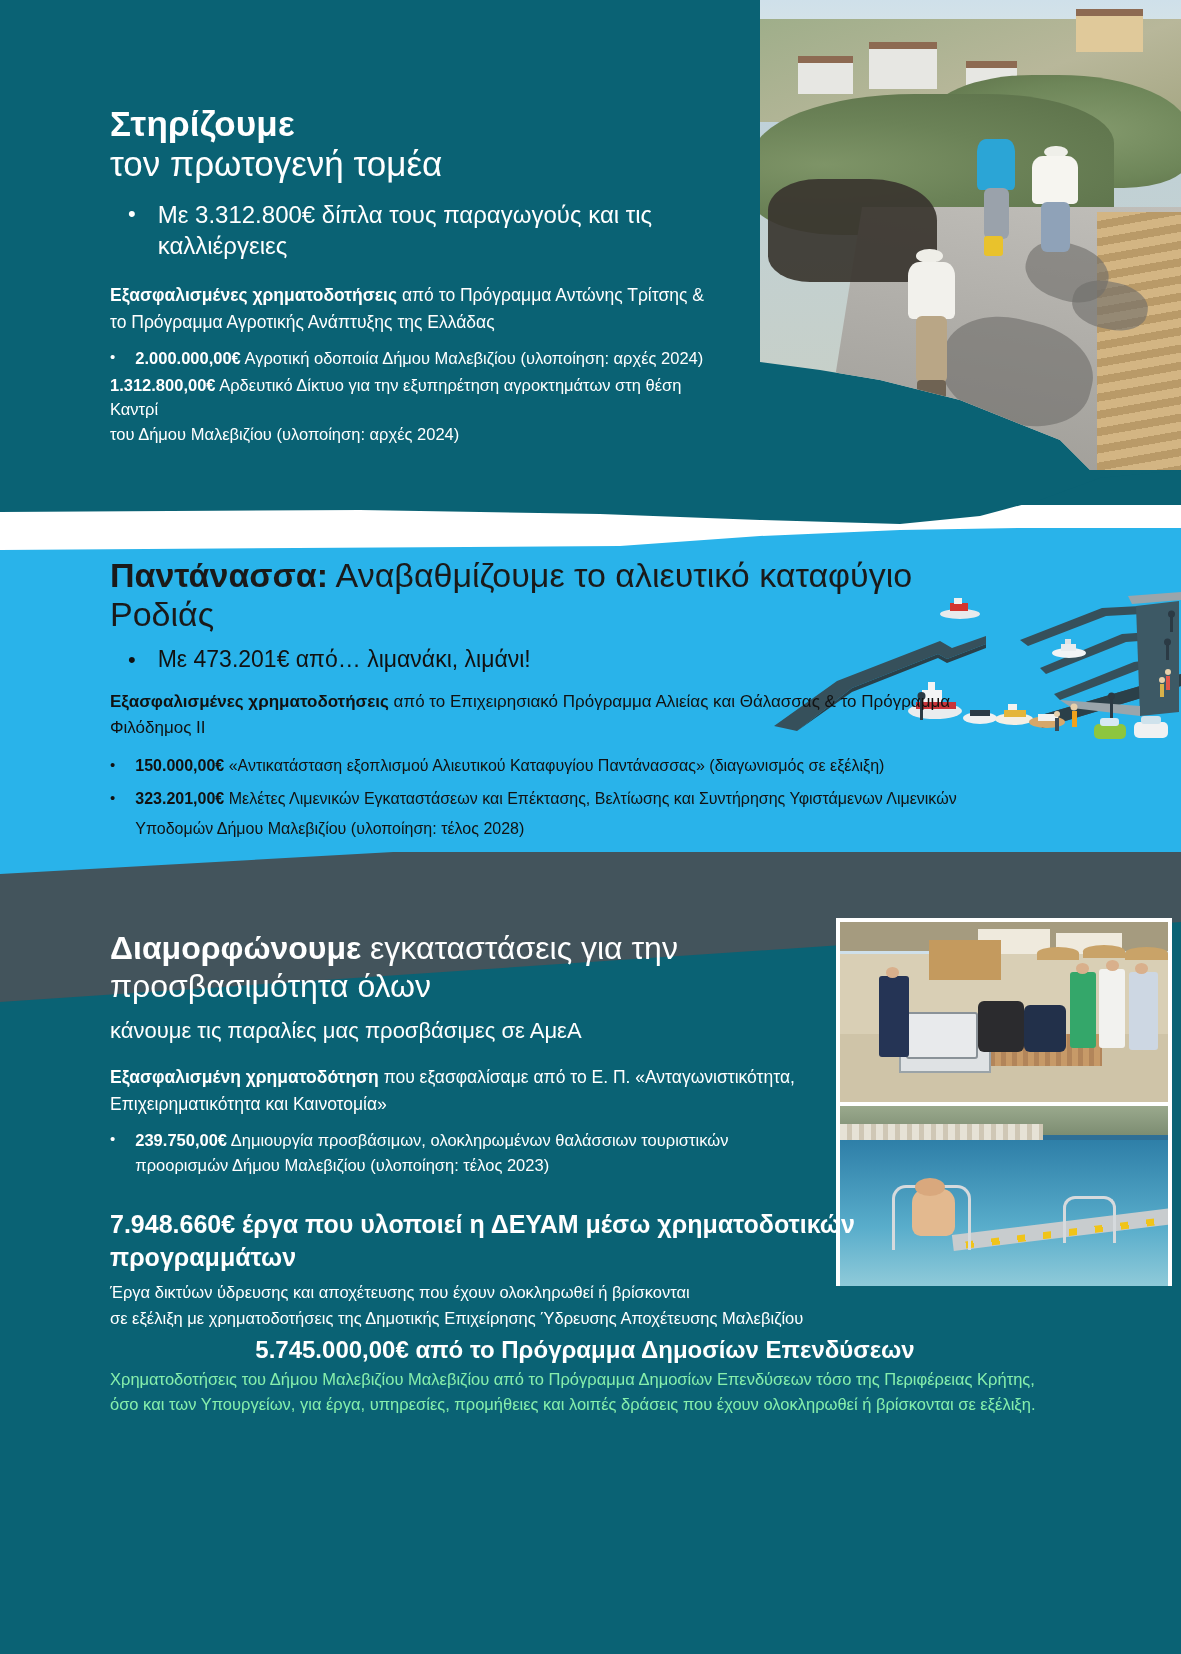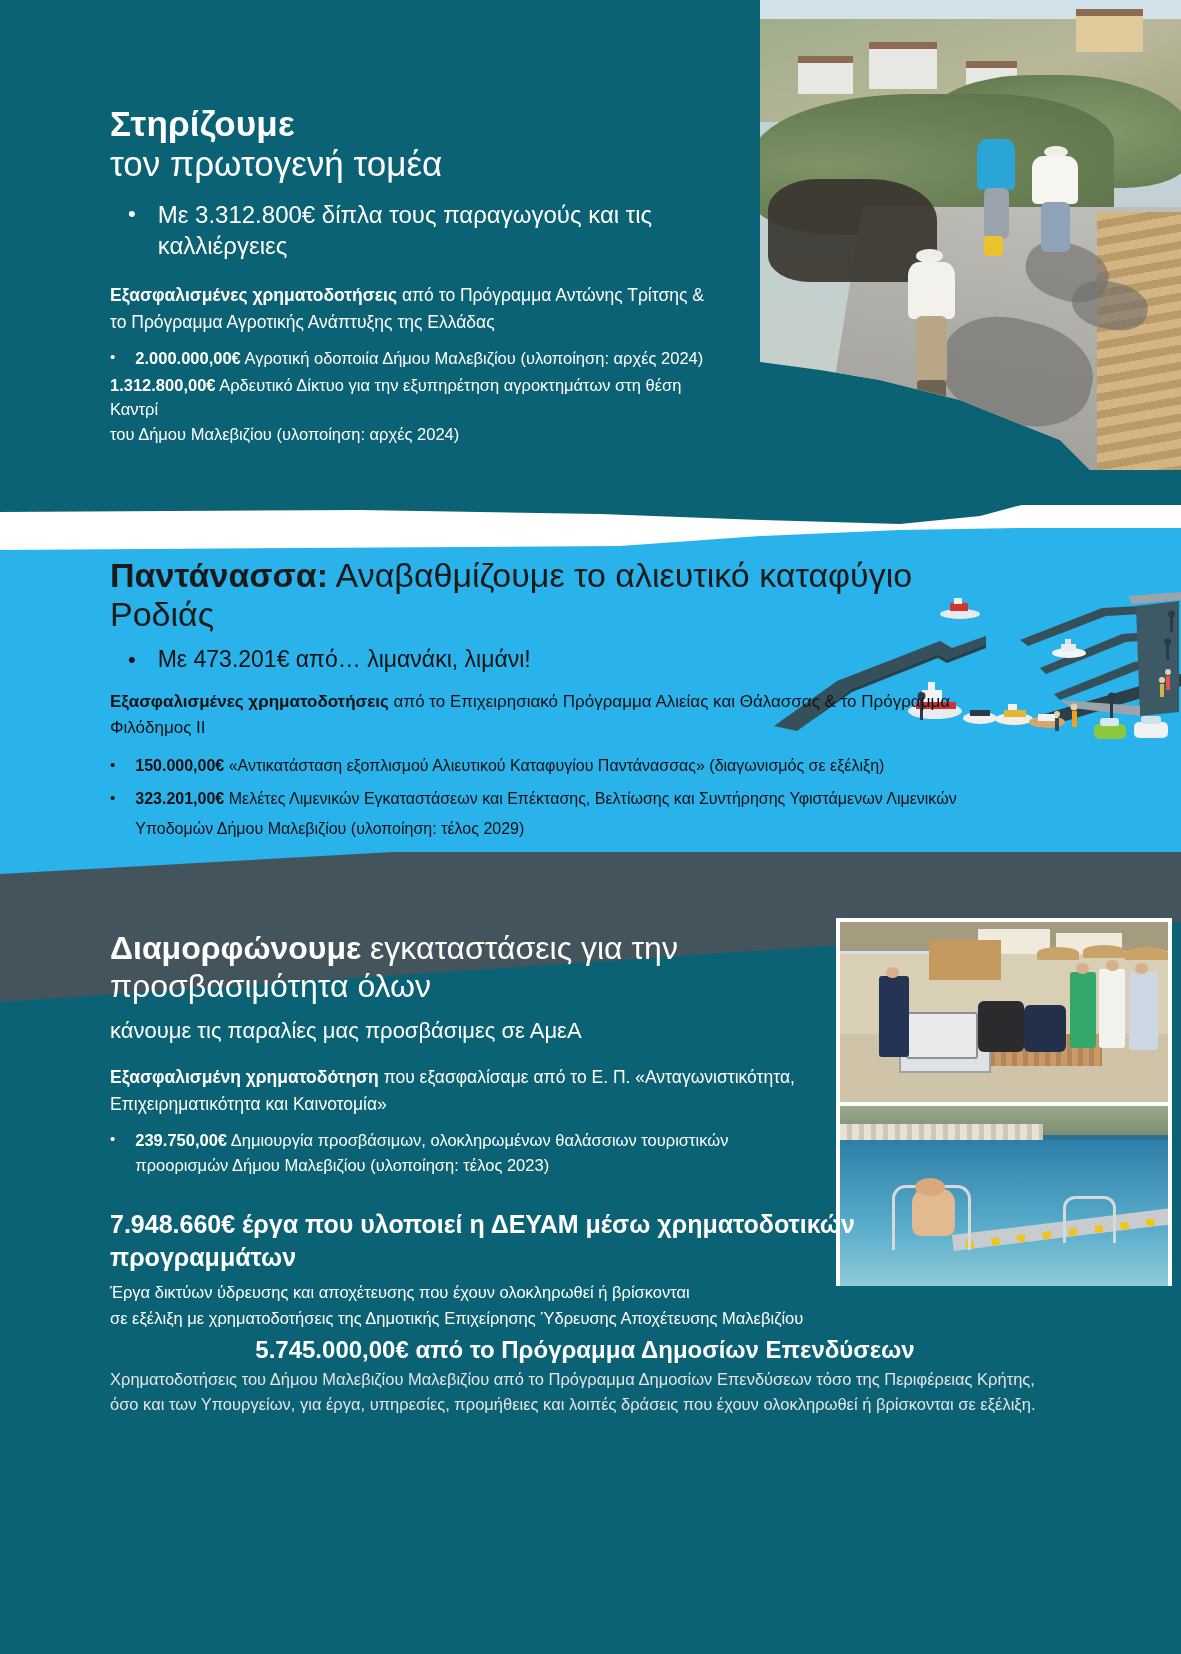--- a/index.html
+++ b/index.html
@@ -276,21 +276,21 @@
   #s3 .title-row .light { font-weight: 300; }
   #s3 .subhead { color:#fff; font-size: 22px; font-weight: 400; margin-top: 12px; margin-bottom: 20px; }
   #s3 .sub-list li { font-size: 16.5px; line-height: 1.5; }
 
   #s4 { left: 110px; top: 1208px; width: 800px; }
   #s4 .big { color:#fff; font-size: 25px; font-weight: 700; line-height: 1.32; }
   #s4 .note { color:#fff; font-size: 16.5px; line-height: 1.55; margin-top: 6px; }
 
   #s5 { left: 110px; top: 1334px; width: 950px; }
   #s5 .big { color:#fff; font-size: 24px; font-weight: 700; line-height: 1.3; text-align: center; }
-  #s5 .note { color:#e5e5e5; font-size: 16.5px; line-height: 1.52; margin-top: 2px; }
+  #s5 .note { color:#86efac; font-size: 16.5px; line-height: 1.52; margin-top: 2px; }
 </style>
 </head>
 <body>
 
 <div class="page">
 
   <div class="wave-white"></div>
 
   <div class="sec1"></div>
 
@@ -443,21 +443,21 @@
       <b>Εξασφαλισμένες χρηματοδοτήσεις</b><span> από το Επιχειρησιακό Πρόγραμμα Αλιείας και Θάλασσας  &amp; το Πρόγραμμα Φιλόδημος ΙΙ</span>
     </div>
 
     <ul class="sub-list">
       <li>
         <span class="dot">•</span>
         <span><b>150.000,00€</b><span> «Αντικατάσταση εξοπλισμού Αλιευτικού Καταφυγίου Παντάνασσας» (διαγωνισμός σε εξέλιξη)</span></span>
       </li>
       <li>
         <span class="dot">•</span>
-        <span><b>323.201,00€</b><span> Μελέτες Λιμενικών Εγκαταστάσεων και Επέκτασης, Βελτίωσης και Συντήρησης Υφιστάμενων Λιμενικών Υποδομών Δήμου Μαλεβιζίου (υλοποίηση: τέλος 2029)</span></span>
+        <span><b>323.201,00€</b><span> Μελέτες Λιμενικών Εγκαταστάσεων και Επέκτασης, Βελτίωσης και Συντήρησης Υφιστάμενων Λιμενικών Υποδομών Δήμου Μαλεβιζίου (υλοποίηση: τέλος 2028)</span></span>
       </li>
     </ul>
   </div>
 
   <div class="slate"></div>
   <div class="sec3"></div>
 
   <div class="photo-stack">
     <div class="photo-beach">
       <div class="bg-hill"></div>

